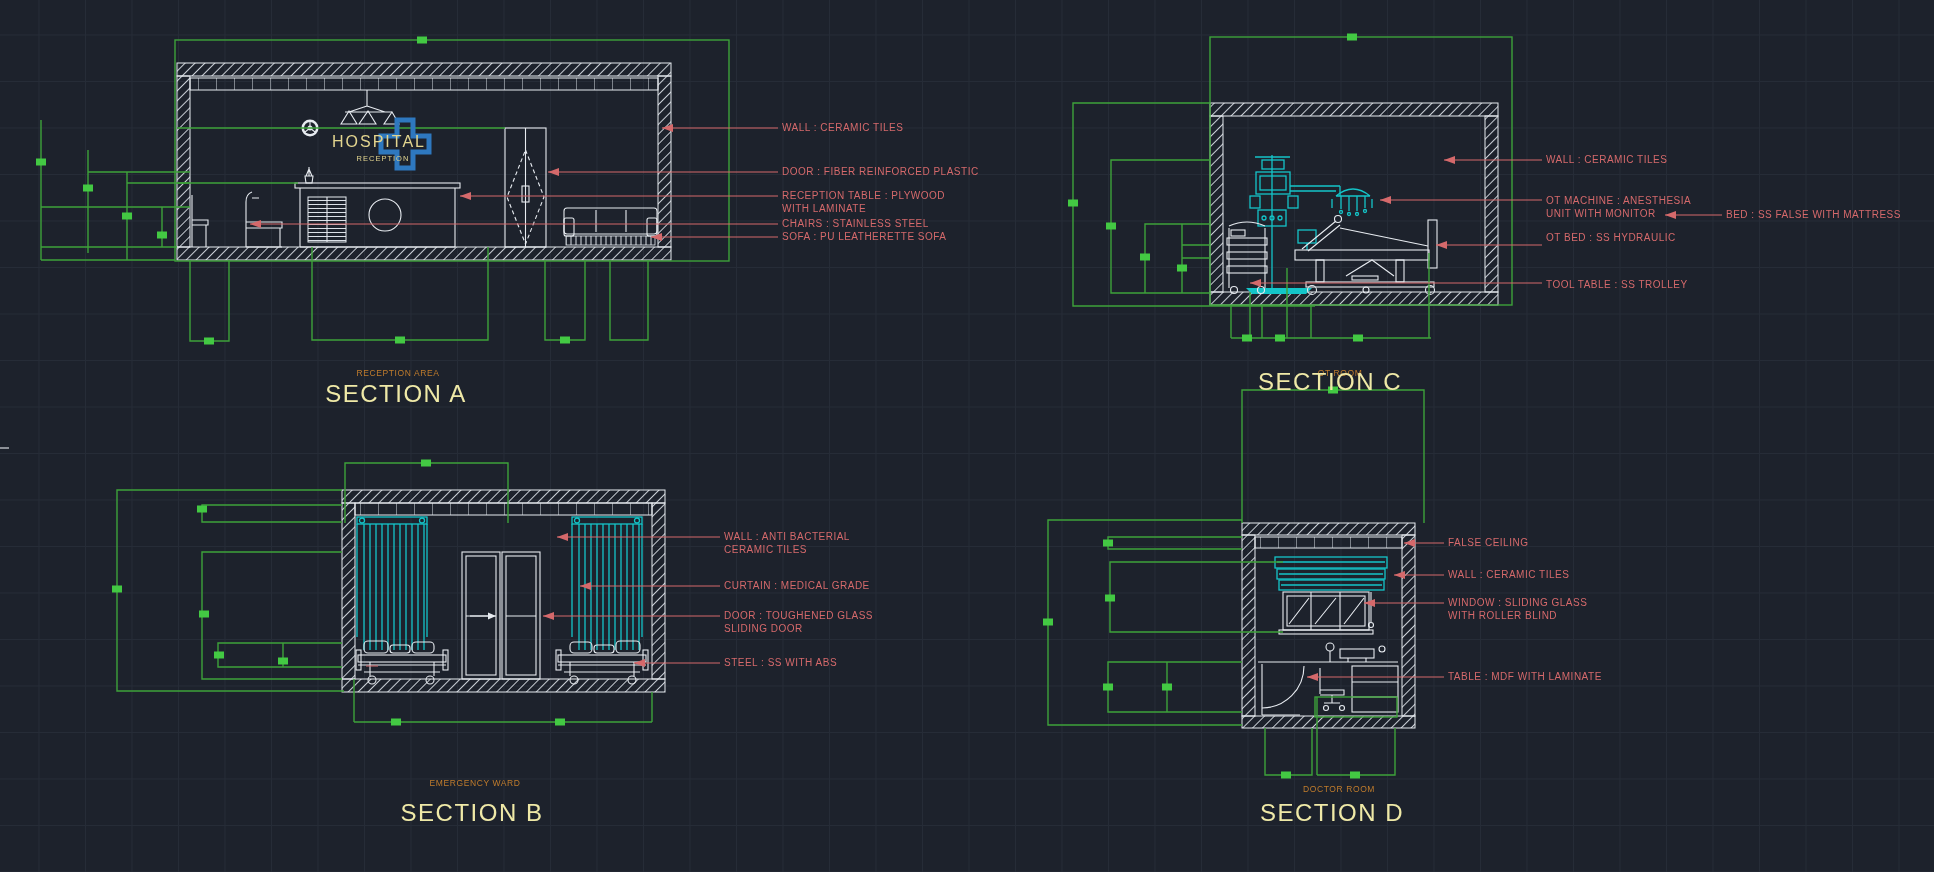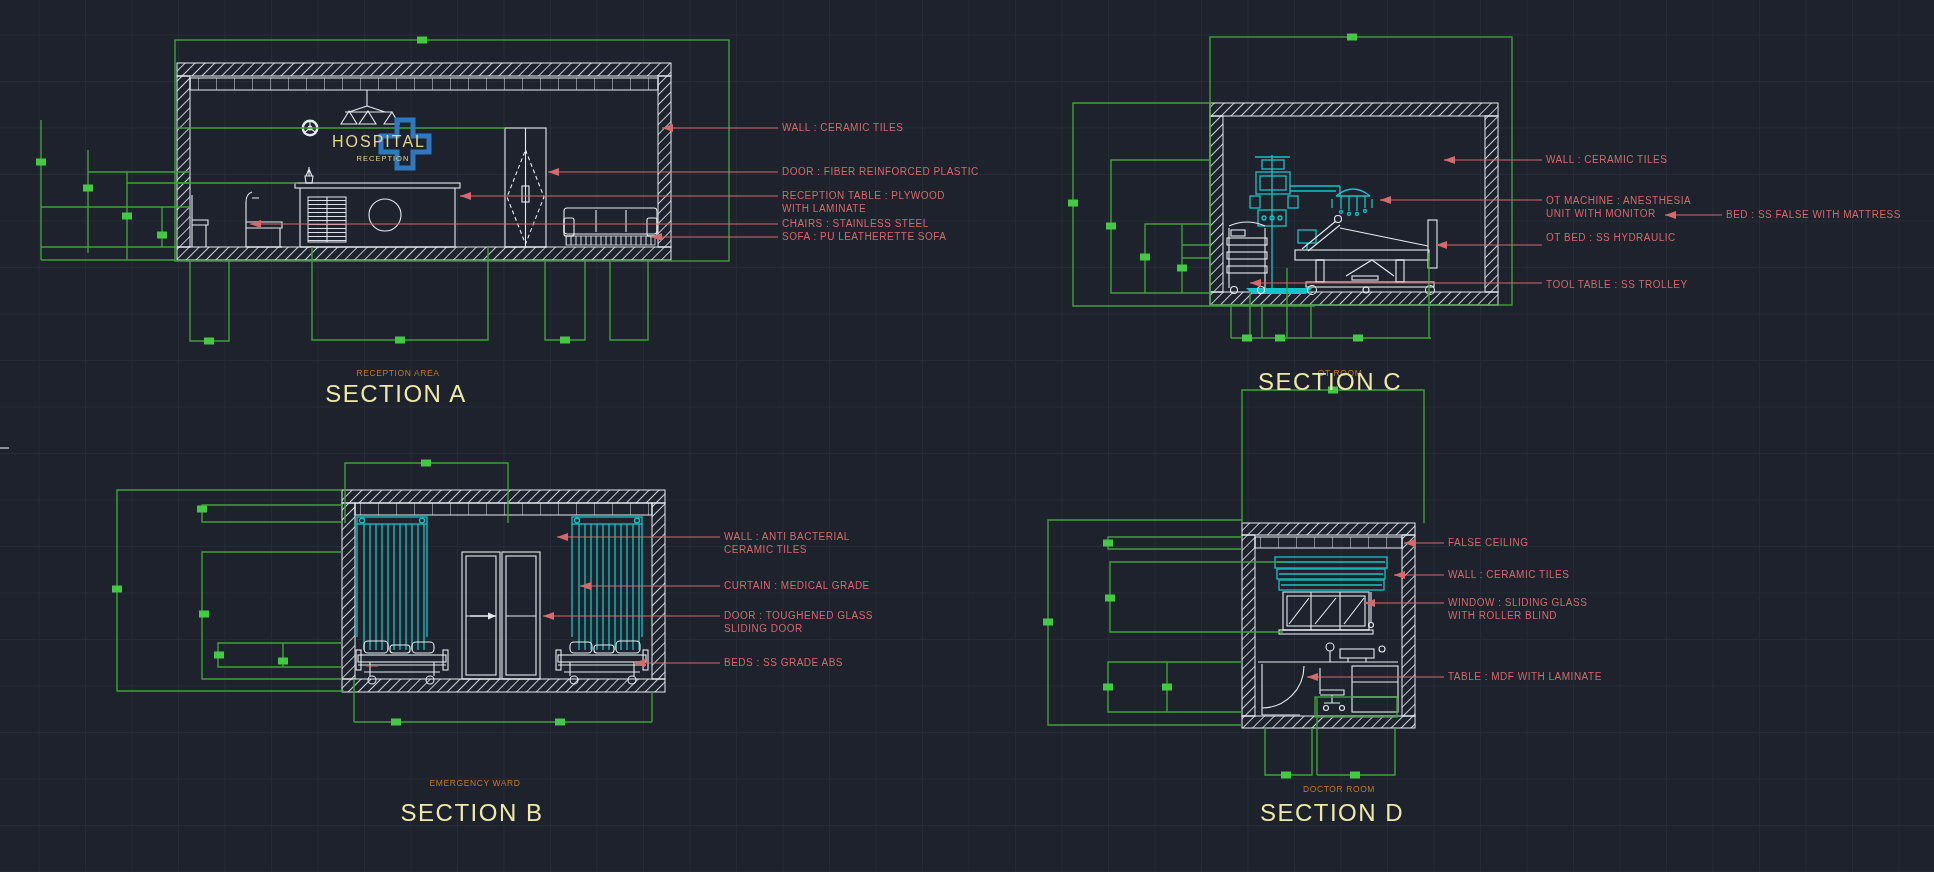--- a/index.html
+++ b/index.html
@@ -367,21 +367,21 @@
 UNIT WITH MONITOR</div>
 <div class="label" style="left:1726px; top:208px;">BED : SS FALSE WITH MATTRESS</div>
 <div class="label" style="left:1546px; top:222px;margin-top:9px;">OT BED : SS HYDRAULIC</div>
 <div class="label" style="left:1546px; top:278px;">TOOL TABLE : SS TROLLEY</div>
 
 <div class="label" style="left:724px; top:530px;">WALL : ANTI BACTERIAL
 CERAMIC TILES</div>
 <div class="label" style="left:724px; top:579px;">CURTAIN : MEDICAL GRADE</div>
 <div class="label" style="left:724px; top:609px;">DOOR : TOUGHENED GLASS
 SLIDING DOOR</div>
-<div class="label" style="left:724px; top:656px;">BEDS : SS GRADE ABS</div>
+<div class="label" style="left:724px; top:656px;">STEEL : SS WITH ABS</div>
 
 <div class="label" style="left:1448px; top:536px;">FALSE CEILING</div>
 <div class="label" style="left:1448px; top:568px;">WALL : CERAMIC TILES</div>
 <div class="label" style="left:1448px; top:596px;">WINDOW : SLIDING GLASS
 WITH ROLLER BLIND</div>
 <div class="label" style="left:1448px; top:670px;">TABLE : MDF WITH LAMINATE</div>
 
 <div class="room-label" style="left:398px;  top:373px;">RECEPTION AREA</div>
 <div class="sec-title" style="left:396px;  top:394px;">SECTION A</div>
 <div class="room-label" style="left:1340px; top:373px;">OT ROOM</div>

